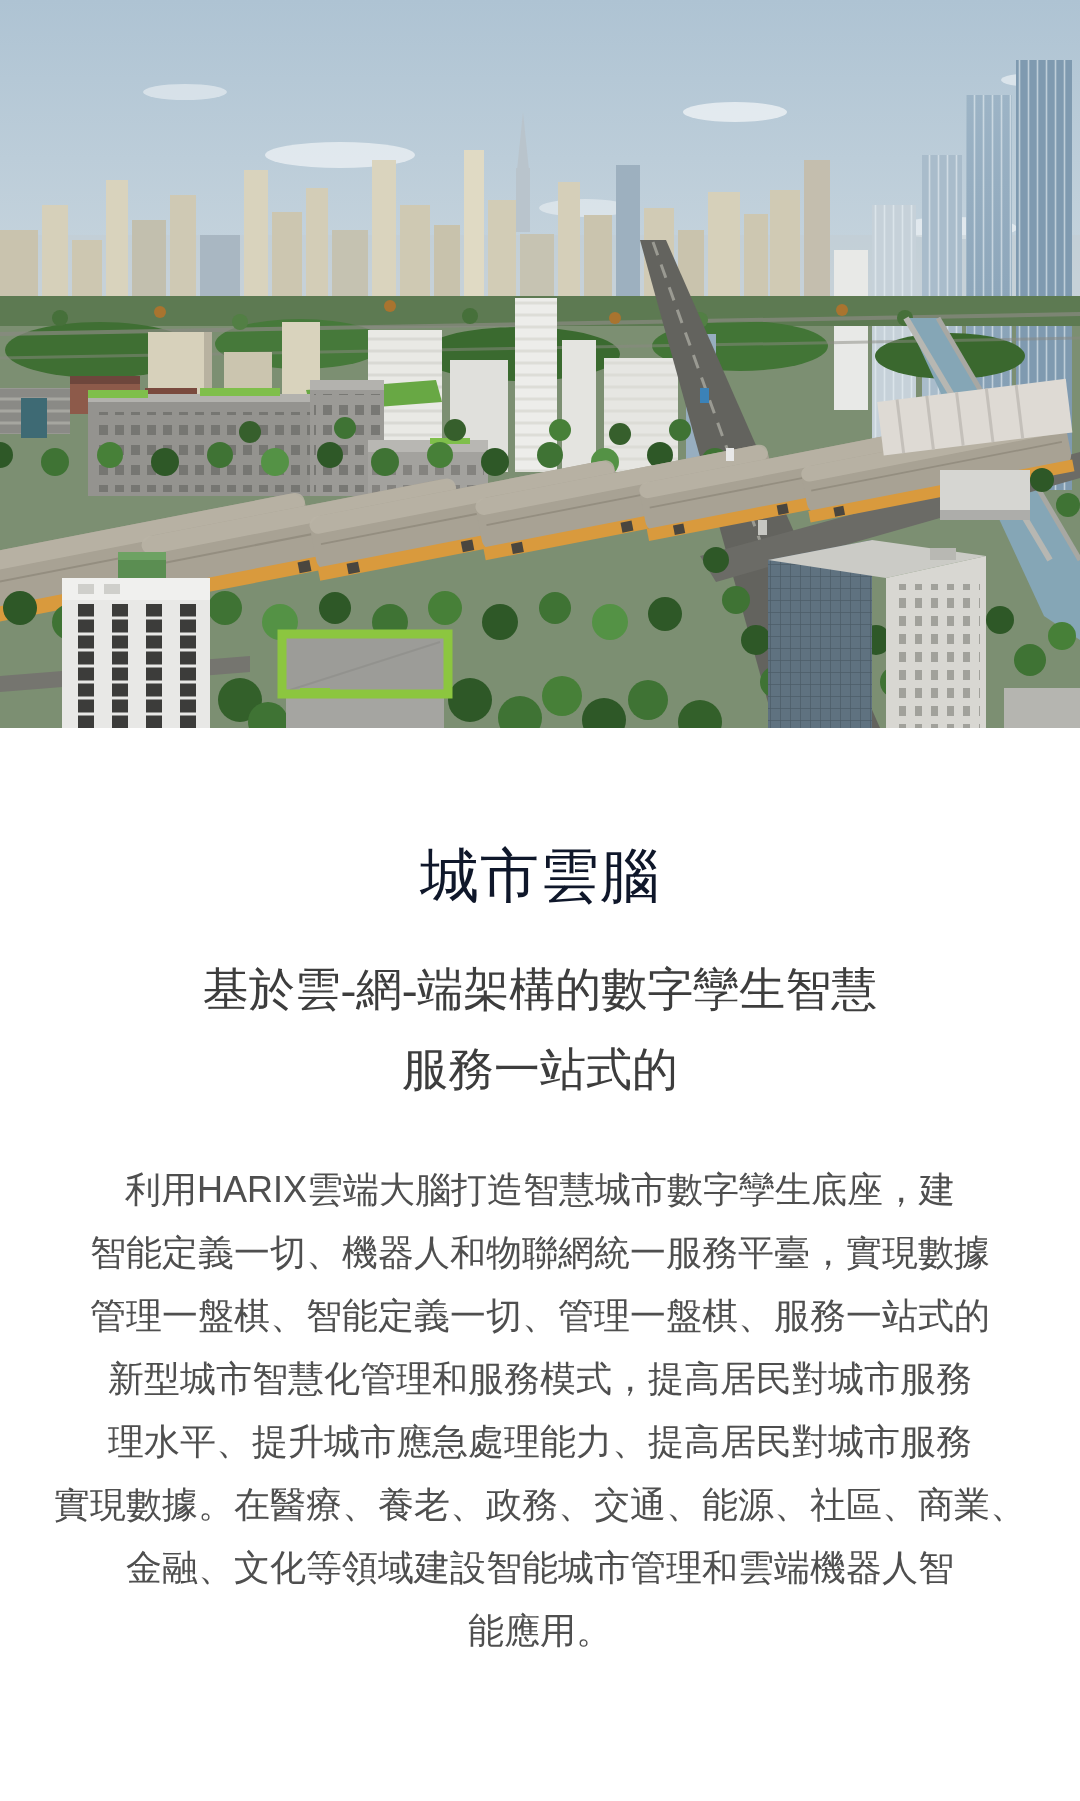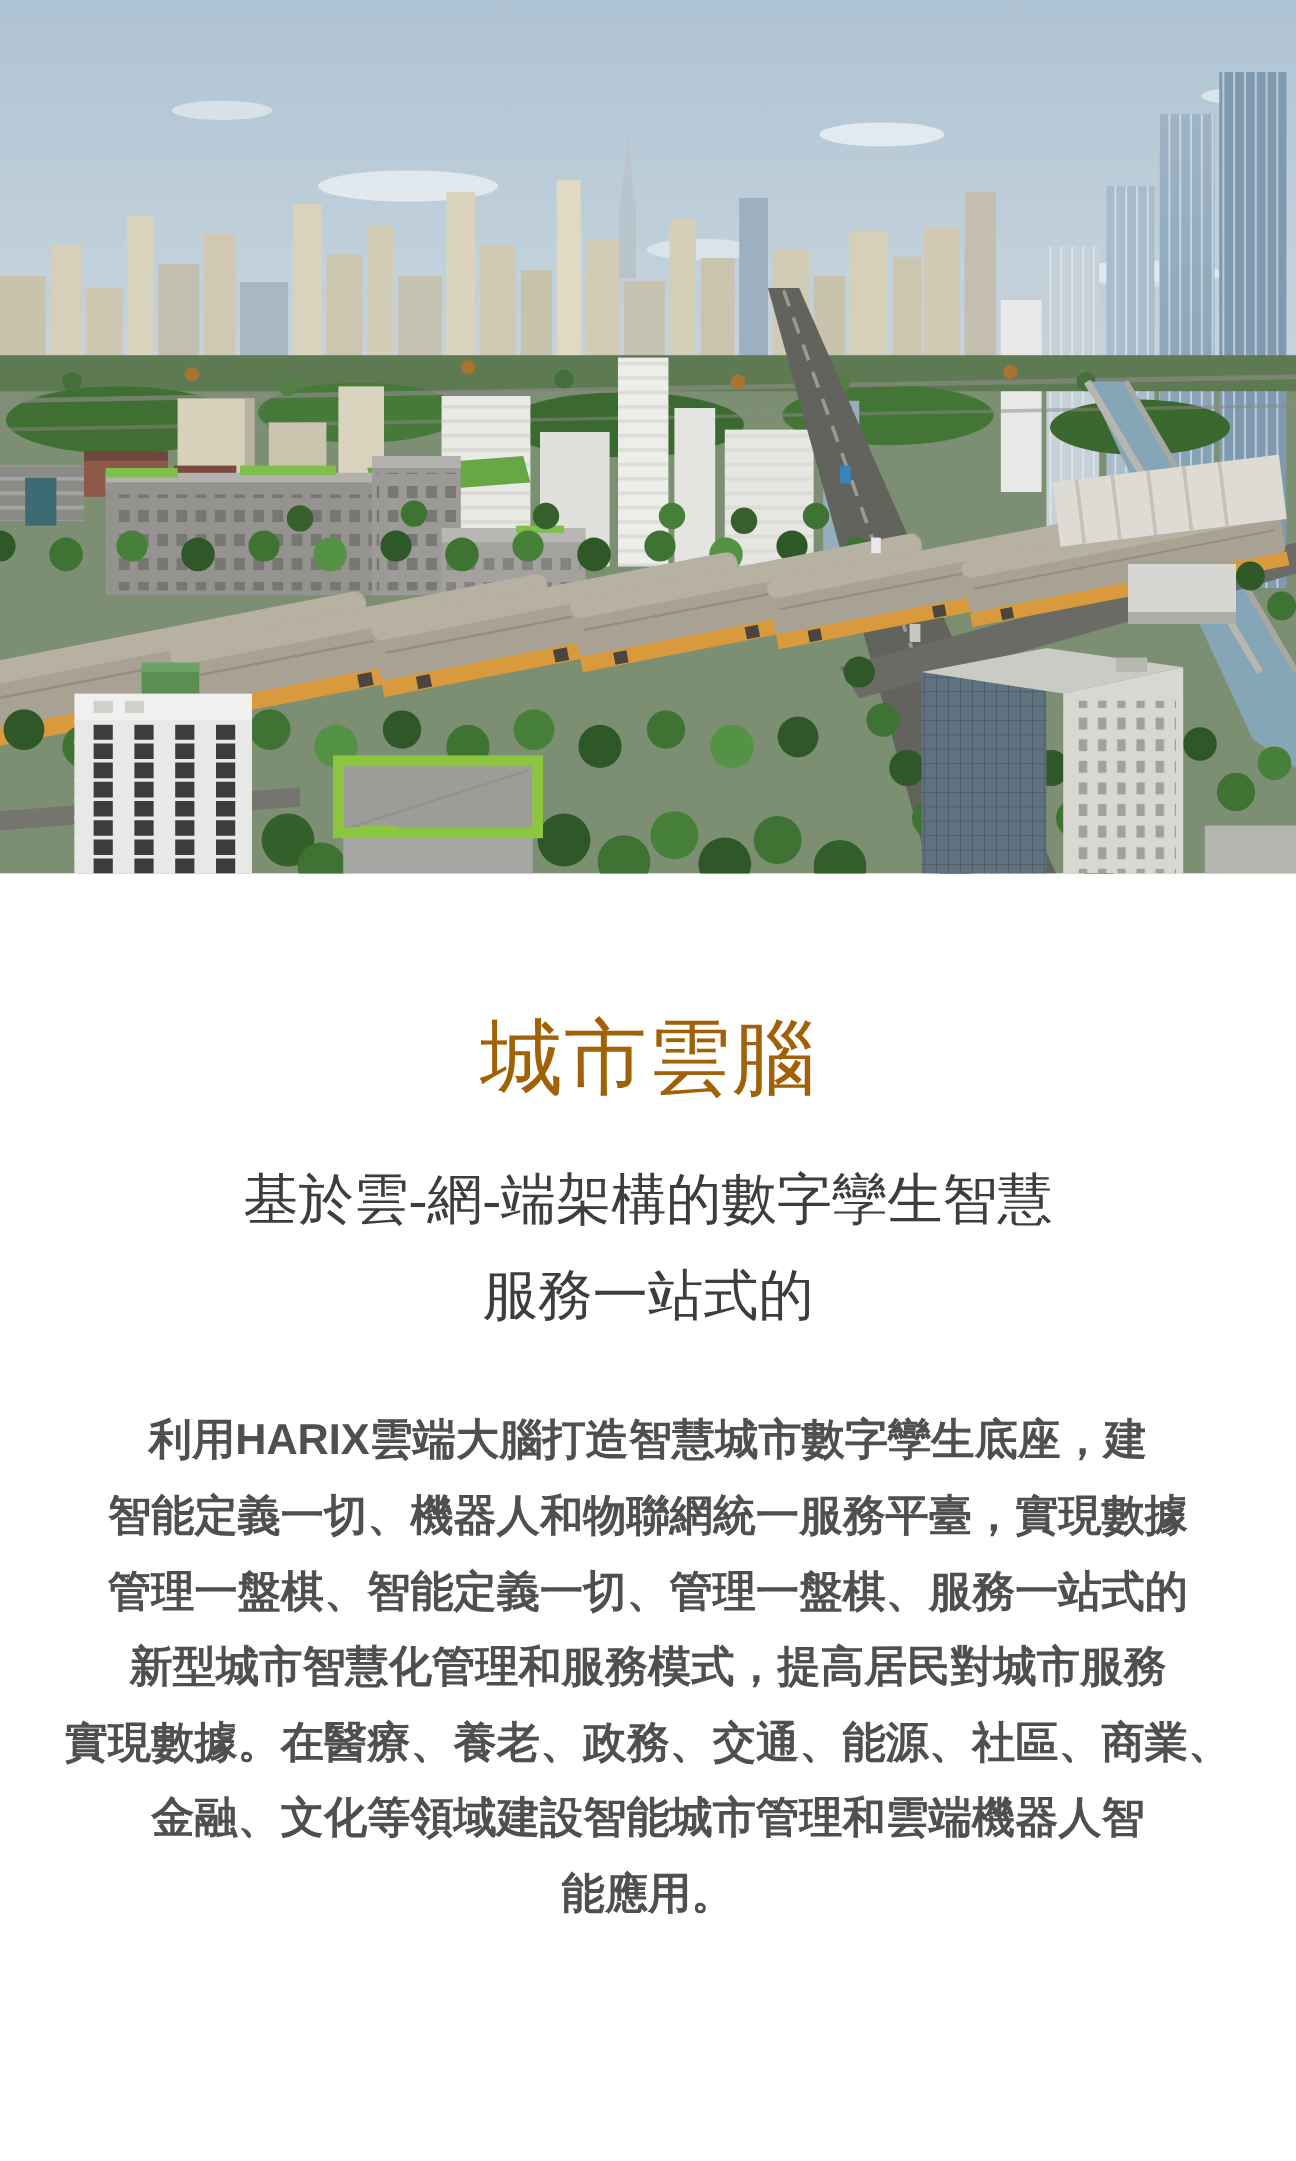--- a/index.html
+++ b/index.html
@@ -6,32 +6,32 @@
   body{
     width:1080px;height:1801px;background:#ffffff;
     font-family:"Liberation Sans", sans-serif;
     overflow:hidden;
   }
   .hero{margin:0;width:1080px;height:728px;overflow:hidden;}
   .hero svg{display:block;width:1080px;height:728px;}
   .content{width:1080px;}
   .title{
     margin:118px 0 0 0;text-align:center;
-    font-size:69px;font-weight:400;color:#a16207;
+    font-size:59px;font-weight:400;color:#0f172a;
     line-height:1.05;letter-spacing:1px;
   }
   .subtitle{
     margin:42px auto 0 auto;text-align:center;
     font-size:46px;font-weight:400;color:#3d3d3d;
     line-height:80px;letter-spacing:0;
   }
   .sub-line{display:block;white-space:nowrap;font-family:Liberation Serif, serif;}
   .body-text{
     width:980px;margin:48px auto 0 auto;text-align:center;
-    font-size:36px;font-weight:700;color:#4f4f4f;line-height:63px;
+    font-size:36px;font-weight:400;color:#4f4f4f;line-height:63px;
   }
   .body-line{display:block;white-space:nowrap;}
 </style>
 </head>
 <body>
 
 <figure class="hero">
 <svg viewBox="0 0 1080 728" preserveAspectRatio="none" xmlns="http://www.w3.org/2000/svg">
   <defs>
     <linearGradient id="sky" x1="0" y1="0" x2="0" y2="1">
@@ -372,17 +372,18 @@
   <h1 class="title">城市雲腦</h1>
   <h2 class="subtitle">
     <span class="sub-line">基於雲-網-端架構的數字孿生智慧</span>
     <span class="sub-line">服務一站式的</span>
   </h2>
   <p class="body-text">
     <span class="body-line">利用HARIX雲端大腦打造智慧城市數字孿生底座，建</span>
     <span class="body-line">智能定義一切、機器人和物聯網統一服務平臺，實現數據</span>
     <span class="body-line">管理一盤棋、智能定義一切、管理一盤棋、服務一站式的</span>
     <span class="body-line">新型城市智慧化管理和服務模式，提高居民對城市服務</span>
+    <span class="body-line">理水平、提升城市應急處理能力、提高居民對城市服務</span>
     <span class="body-line">實現數據。在醫療、養老、政務、交通、能源、社區、商業、</span>
     <span class="body-line">金融、文化等領域建設智能城市管理和雲端機器人智</span>
     <span class="body-line">能應用。</span>
   </p>
 </section>
 
 </body></html>

